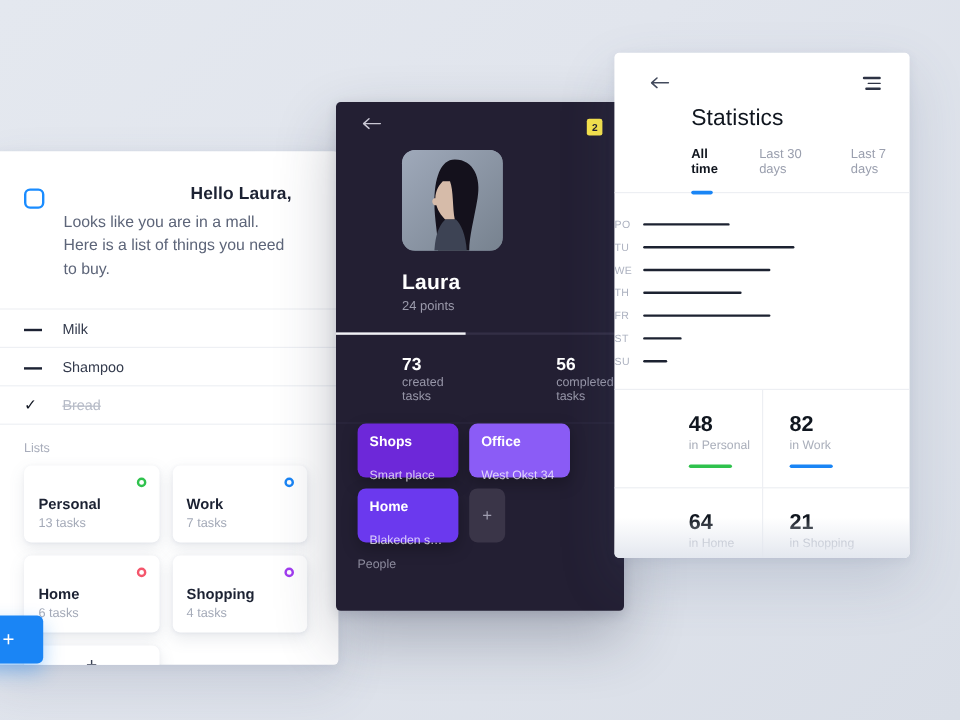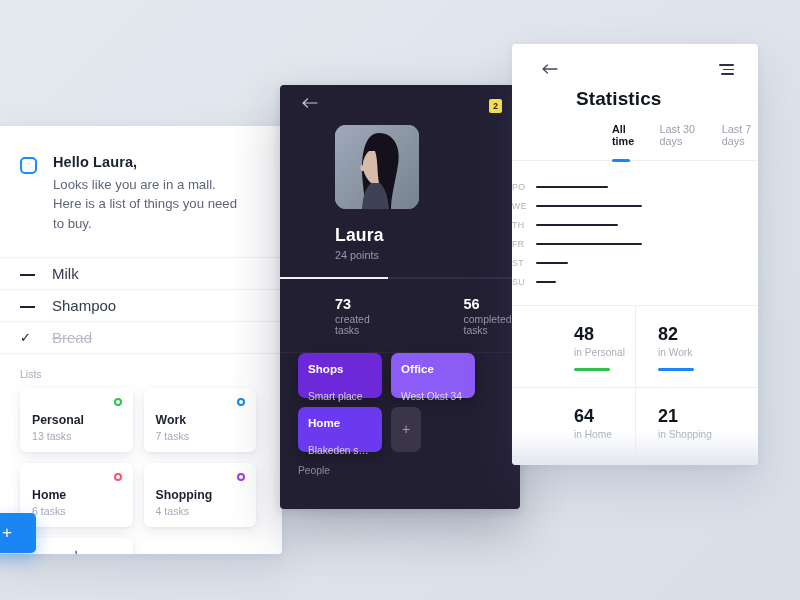--- a/index.html
+++ b/index.html
@@ -33,41 +33,41 @@
   .ring-blue {
     width: 17px; height: 17px;
     border: 2.5px solid #1a8cff;
     border-radius: 5px;
     flex: 0 0 auto;
     margin-top: 3px;
   }
   .c1-greet-txt { margin-left: 16px; }
   .c1-hello {
     font-size: 14.5px; font-weight: 700; color: #1c2233;
-    letter-spacing: .1px; margin-bottom: 5px;
+    letter-spacing: .1px; margin-bottom: 5px; text-align: right;
   }
   .c1-sub {
     font-size: 13.2px; color: #5d6579; line-height: 1.47;
     max-width: 190px;
   }
   .c1-row {
     display: flex; align-items: center;
     height: 32px; padding: 0 26px;
     border-top: 1px solid #eef0f4;
   }
   .c1-row .mark {
     width: 22px; flex: 0 0 auto;
     color: #121723; font-size: 13px;
   }
   .dash {
     display: inline-block; width: 15px; height: 1.6px;
     background: #1c2233; vertical-align: middle;
   }
   .c1-row .lbl {
-    font-size: 15px; color: #343b4d; margin-left: 10px;
+    font-size: 12px; color: #343b4d; margin-left: 10px;
   }
   .c1-row.done .lbl { color: #b7bcc8; text-decoration: line-through; }
   .c1-lists-head {
     border-top: 1px solid #eef0f4;
     padding: 14px 26px 4px;
     font-size: 10.5px; color: #a8adbb;
   }
   .tiles {
     display: grid;
     grid-template-columns: 1fr 1fr;
@@ -193,32 +193,32 @@
     position: absolute; right: 24px; top: 20px;
     width: 15px;
   }
   .burger i {
     display: block; height: 1.6px; background: #2d3344;
     border-radius: 1px; margin-bottom: 3px;
   }
   .burger i:nth-child(2) { width: 11px; margin-left: 4px; }
   .burger i:nth-child(3) { width: 13px; margin-left: 2px; }
   .c3-title {
-    font-size: 19px; font-weight: 700; color: #10161f;
+    font-size: 19px; font-weight: 400; color: #10161f;
     padding: 0 0 0 64px; letter-spacing: .1px;
   }
   .c3-tabs {
     display: flex; padding: 13px 0 0 64px; gap: 22px;
     border-bottom: 1px solid #edeff3; position: relative;
   }
   .c3-tab {
     font-size: 10.8px; color: #9a9fae; padding-bottom: 13px;
     position: relative;
   }
-  .c3-tab.active { color: #11161f; font-weight: 700; margin-left: 36px; }
+  .c3-tab.active { color: #11161f; font-weight: 700; }
   .c3-tab.active::after {
     content: ""; position: absolute; left: 0; bottom: -1.5px;
     width: 18px; height: 2.5px; background: #1a85f5; border-radius: 2px;
   }
   .bars { padding: 16px 0 14px 0; border-bottom: 1px solid #edeff3; }
   .bar-row {
     display: flex; align-items: center; height: 19px; 
   }
   .bar-row .d-lbl {
     width: 24px; font-size: 8.8px; color: #adb2c0; letter-spacing: .4px;
@@ -389,20 +389,24 @@
     <div class="c3-tab">Last 30 days</div>
     <div class="c3-tab">Last 7 days</div>
   </div>
 
   <div class="bars" id="bars-chart">
       <div class="bar-row">
         <span class="d-lbl">PO</span>
         <span class="bar" style="width: 72px; background: rgb(28, 34, 49);"></span>
       </div>
       <div class="bar-row">
+        <span class="d-lbl">TU</span>
+        <span class="bar" style="width: 126px; background: rgb(28, 34, 49);"></span>
+      </div>
+      <div class="bar-row">
         <span class="d-lbl">WE</span>
         <span class="bar" style="width: 106px; background: rgb(28, 34, 49);"></span>
       </div>
       <div class="bar-row">
         <span class="d-lbl">TH</span>
         <span class="bar" style="width: 82px; background: rgb(28, 34, 49);"></span>
       </div>
       <div class="bar-row">
         <span class="d-lbl">FR</span>
         <span class="bar" style="width: 106px; background: rgb(28, 34, 49);"></span>

